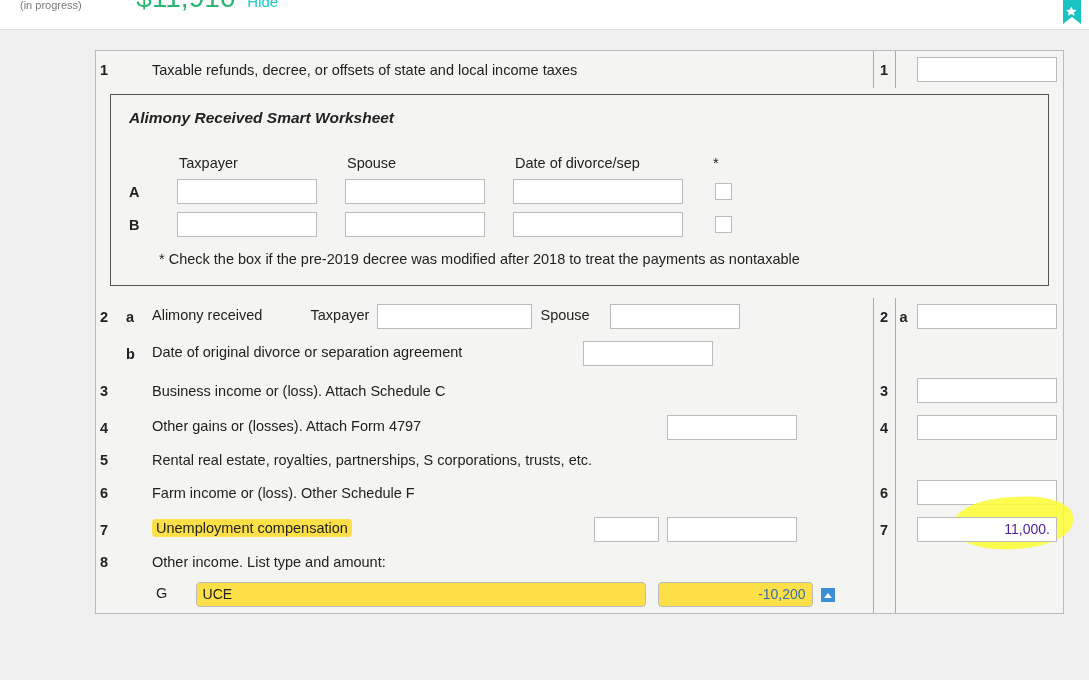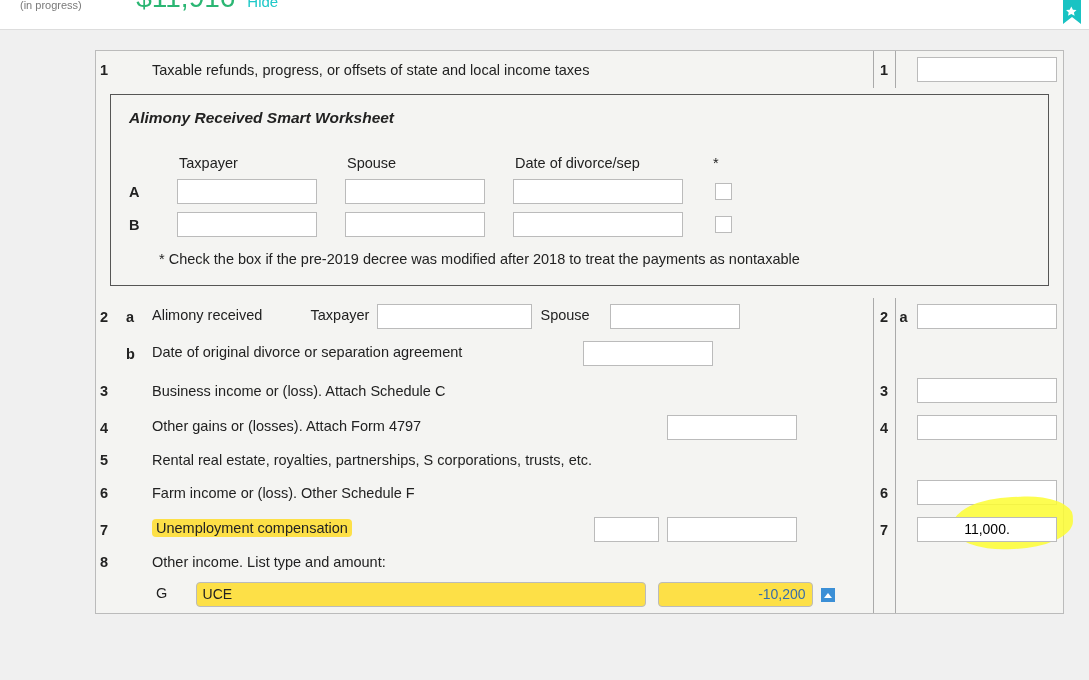--- a/index.html
+++ b/index.html
@@ -131,21 +131,21 @@
     position: absolute;
     background: #fdfd32;
     opacity: 0.85;
     border-radius: 50% 40% 50% 45%;
     transform: rotate(-2deg);
     pointer-events: none;
     z-index: 0;
   }
   .rel { position: relative; }
   .z1 { position: relative; z-index: 1; }
-  .amt-txt { color: #000000; text-align: center; display:block; width:100%; }
+  .amt-txt { color: #4c1d95; text-align: right; display:block; width:100%; }
   .amt-neg { color: #3a6ea8; }
 
   .scroll-cue {
     display:inline-block;
     width: 14px; height: 14px;
     background: #3b8fd6;
     vertical-align: middle;
     margin-left: 4px;
     position: relative;
   }
@@ -178,21 +178,21 @@
 
 <div class="content">
   <div class="form-area">
 
     <table class="form-tbl">
 
       <tbody>
           <tr>
         <td class="numcol">1</td>
         <td class="subcol"></td>
-        <td class="desc" colspan="3">Taxable refunds, progress, or offsets of state and local income taxes</td>
+        <td class="desc" colspan="3">Taxable refunds, decree, or offsets of state and local income taxes</td>
         <td class="rgroup rnum">1</td>
         <td class="rsub"></td>
         <td class="rval"><span class="fld fld-amt"></span></td>
       </tr>
 
       <tr>
             <td colspan="8" style="padding:0;">
         <div class="alimony-box">
           <h3>Alimony Received Smart Worksheet</h3>
           <div class="alimony-grid">

